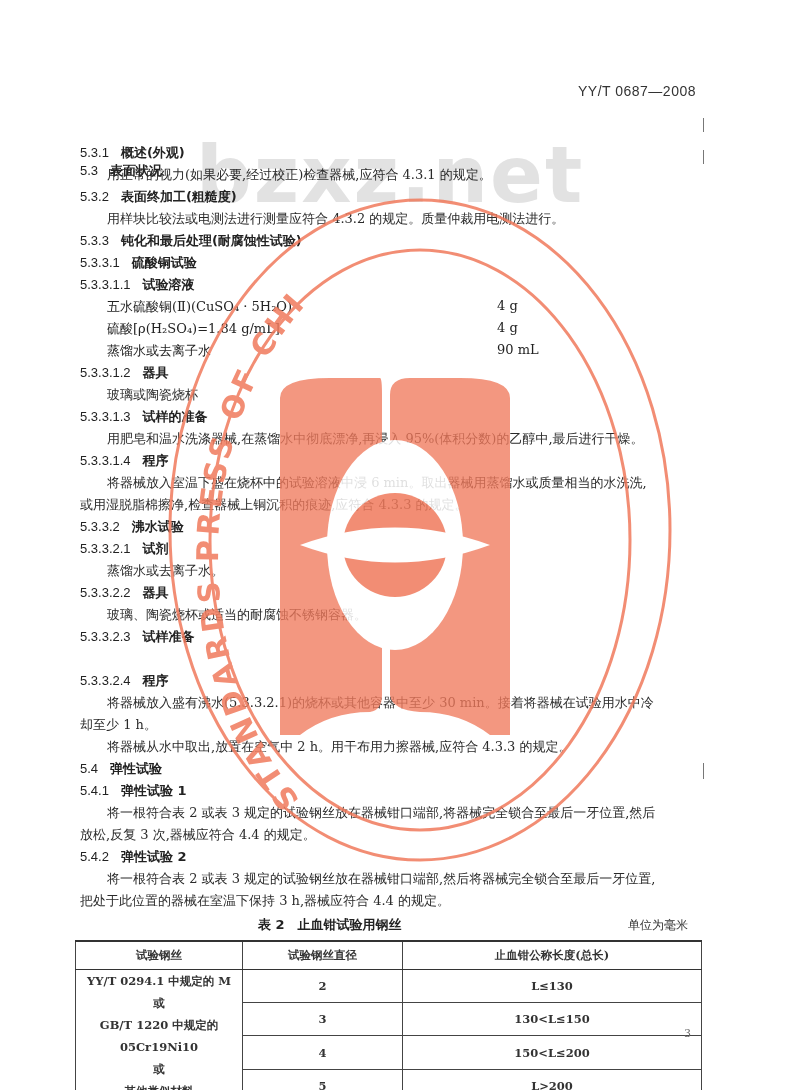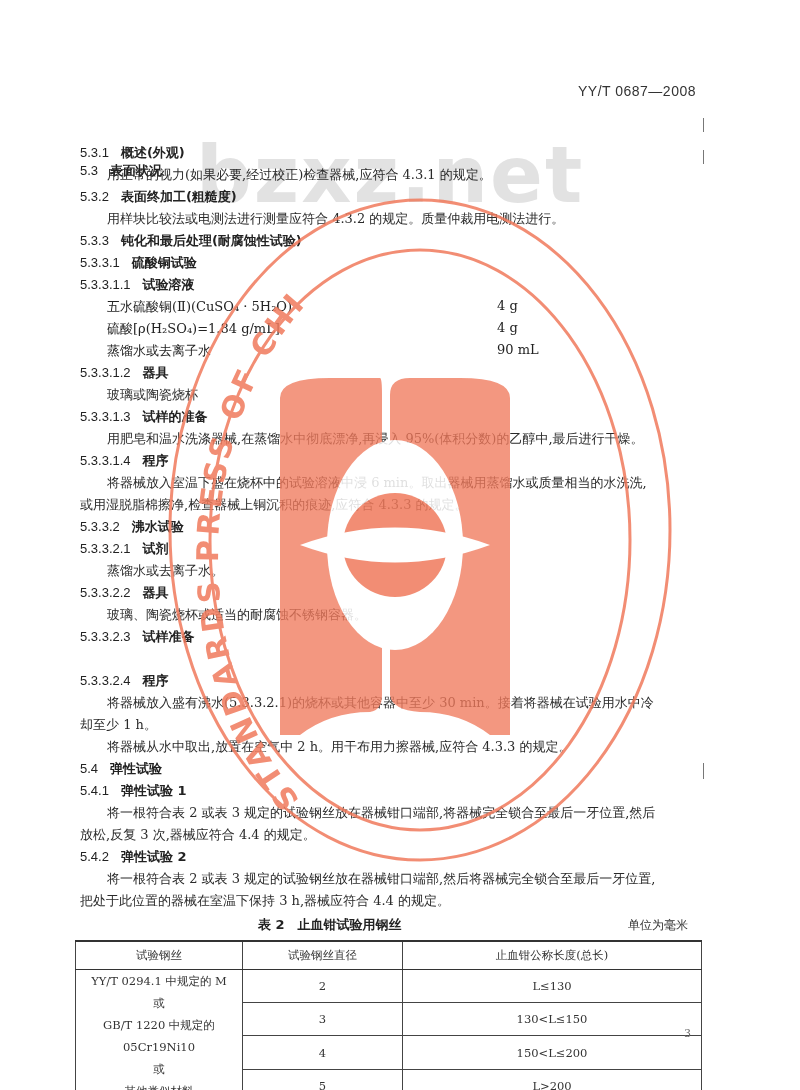--- a/index.html
+++ b/index.html
@@ -13,21 +13,21 @@
   .h .num { font-weight:normal; font-family:"Liberation Sans",sans-serif; margin-right:12px; }
   .p { left:107px; }
   .cont { left:80px; }
   .reagent { position:absolute; left:107px; font-size:13px; white-space:nowrap; }
   .amt { position:absolute; left:497px; font-size:13px; }
   .caption { position:absolute; left:258px; top:851px; font-size:13px; font-weight:bold;
              font-family:"DejaVu Sans",sans-serif; }
   .unit { position:absolute; left:628px; top:852px; font-size:12px; color:#333; }
   table.t2 { position:absolute; left:75px; top:874px; width:627px; border-collapse:collapse;
              font-size:11.5px; color:#333; }
-  table.t2 th, table.t2 td { border:1px solid #444; text-align:center; font-weight:normal; padding:0; }
+  table.t2 th, table.t2 td { border:1px solid #444; text-align:center; font-weight:bold; padding:0; }
   table.t2 { border-top:2px solid #333; border-bottom:2px solid #333; }
   table.t2 th { height:27px; border-bottom:1.5px solid #333; }
   table.t2 td { height:26px; }
   .matcell div { line-height:22px; }
   .pgno { position:absolute; left:684px; top:1027px; font-size:11px; color:#666; }
   .rule-mark { position:absolute; width:1px; background:#777; }
   .wm-text { position:absolute; left:196px; top:130px; font-size:78px; font-weight:bold;
              color:rgba(190,190,190,0.45); font-family:"DejaVu Sans",sans-serif; letter-spacing:2px; }
   svg.stamp { position:absolute; left:0; top:0; pointer-events:none; }
 </style>

